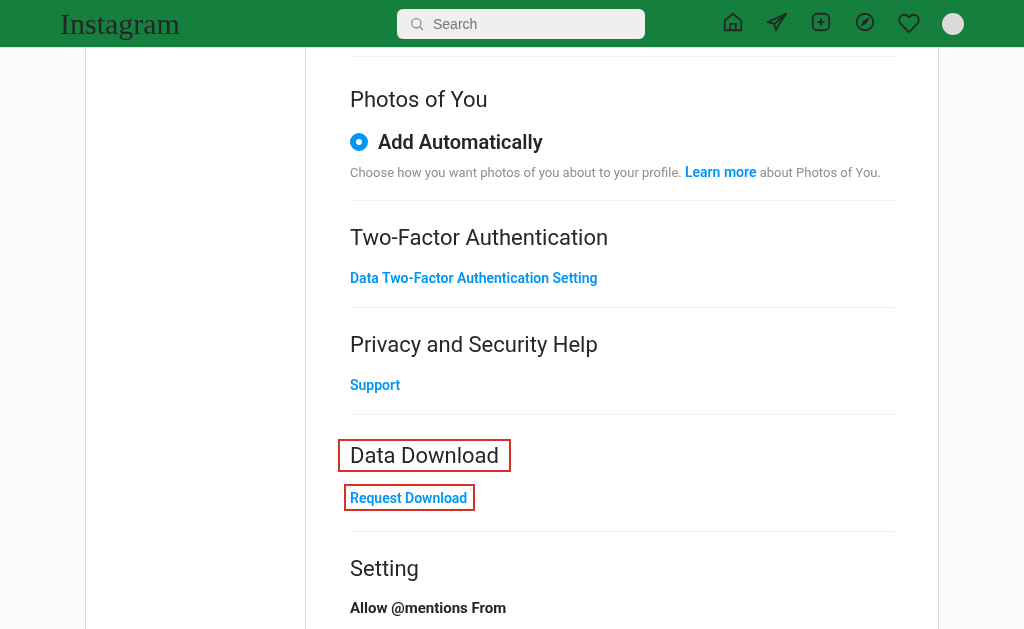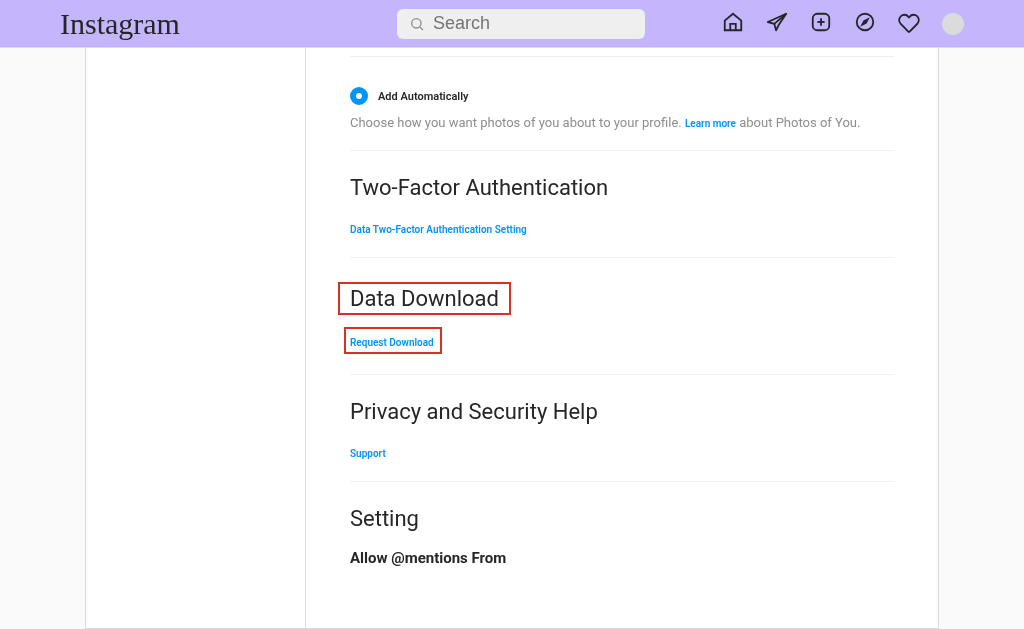--- a/index.html
+++ b/index.html
@@ -4,21 +4,21 @@
   <style>
     * { margin: 0; padding: 0; box-sizing: border-box; }
     body {
       font-family: -apple-system, BlinkMacSystemFont, "Segoe UI", Roboto, Helvetica, Arial, sans-serif;
       background: #fafafa;
       width: 1024px;
       height: 629px;
       overflow: hidden;
     }
     .header {
-      background: #c4b5fd;
+      background: #15803d;
       border-bottom: 1px solid #dbdbdb;
       height: 48px;
       display: flex;
       align-items: center;
       padding: 0 20px;
       justify-content: space-between;
     }
     .logo {
       font-family: 'Brush Script MT', cursive;
       font-size: 30px;
@@ -30,21 +30,21 @@
       position: relative;
       margin-left: 140px;
     }
     .search {
       width: 248px;
       height: 30px;
       background: #efefef;
       border: none;
       border-radius: 6px;
       padding: 4px 12px 4px 36px;
-      font-size: 18px;
+      font-size: 14px;
       color: #8e8e8e;
     }
     .search-icon {
       position: absolute;
       left: 12px;
       top: 7px;
       color: #8e8e8e;
     }
     .nav-icons {
       display: flex;
@@ -113,31 +113,31 @@
       content: '';
       position: absolute;
       width: 6px;
       height: 6px;
       background: #fff;
       border-radius: 50%;
       top: 4px;
       left: 4px;
     }
     .radio-label {
-      font-size: 11px;
+      font-size: 20px;
       color: #262626;
       font-weight: 600;
     }
     .help-text {
       font-size: 13px;
       color: #8e8e8e;
     }
     .link {
       color: #0095f6;
-      font-size: 10px;
+      font-size: 14px;
       font-weight: 600;
       cursor: pointer;
     }
     .highlight-box-title {
       display: inline-block;
       border: 2px solid #d93025;
       padding: 2px 10px;
       margin-left: -12px;
     }
     .highlight-box-link {
@@ -207,51 +207,52 @@
   </div>
 </div>
 
 <div class="page">
   <div class="container">
     <div class="sidebar"></div>
     <div class="main">
       <div class="top-divider"></div>
 
       <div class="section first">
+        <h2>Photos of You</h2>
         <div class="radio-group">
           <div class="radio-row">
             <div class="radio checked"></div>
             <span class="radio-label">Add Automatically</span>
           </div>
         </div>
         <div class="help-text">
           <span>Choose how you want photos of you about to your profile. </span><span class="link">Learn more</span><span> about Photos of You.</span>
         </div>
       </div>
 
       <div class="section">
         <h2>Two-Factor Authentication</h2>
         <span class="link">Data Two-Factor Authentication Setting</span>
       </div>
 
       <div class="section">
+        <h2>Privacy and Security Help</h2>
+        <span class="link">Support</span>
+      </div>
+
+      <div class="section">
         <div class="highlight-box-title">
           <h2 style="margin-bottom:0;">Data Download</h2>
         </div>
         <div style="height:12px;"></div>
         <div class="highlight-box-link">
           <span class="link">Request Download</span>
         </div>
       </div>
 
       <div class="section">
-        <h2>Privacy and Security Help</h2>
-        <span class="link">Support</span>
-      </div>
-
-      <div class="section">
         <h2>Setting</h2>
         <div class="allow-label">Allow @mentions From</div>
       </div>
 
     </div>
   </div>
 </div>
 
 </body></html>

